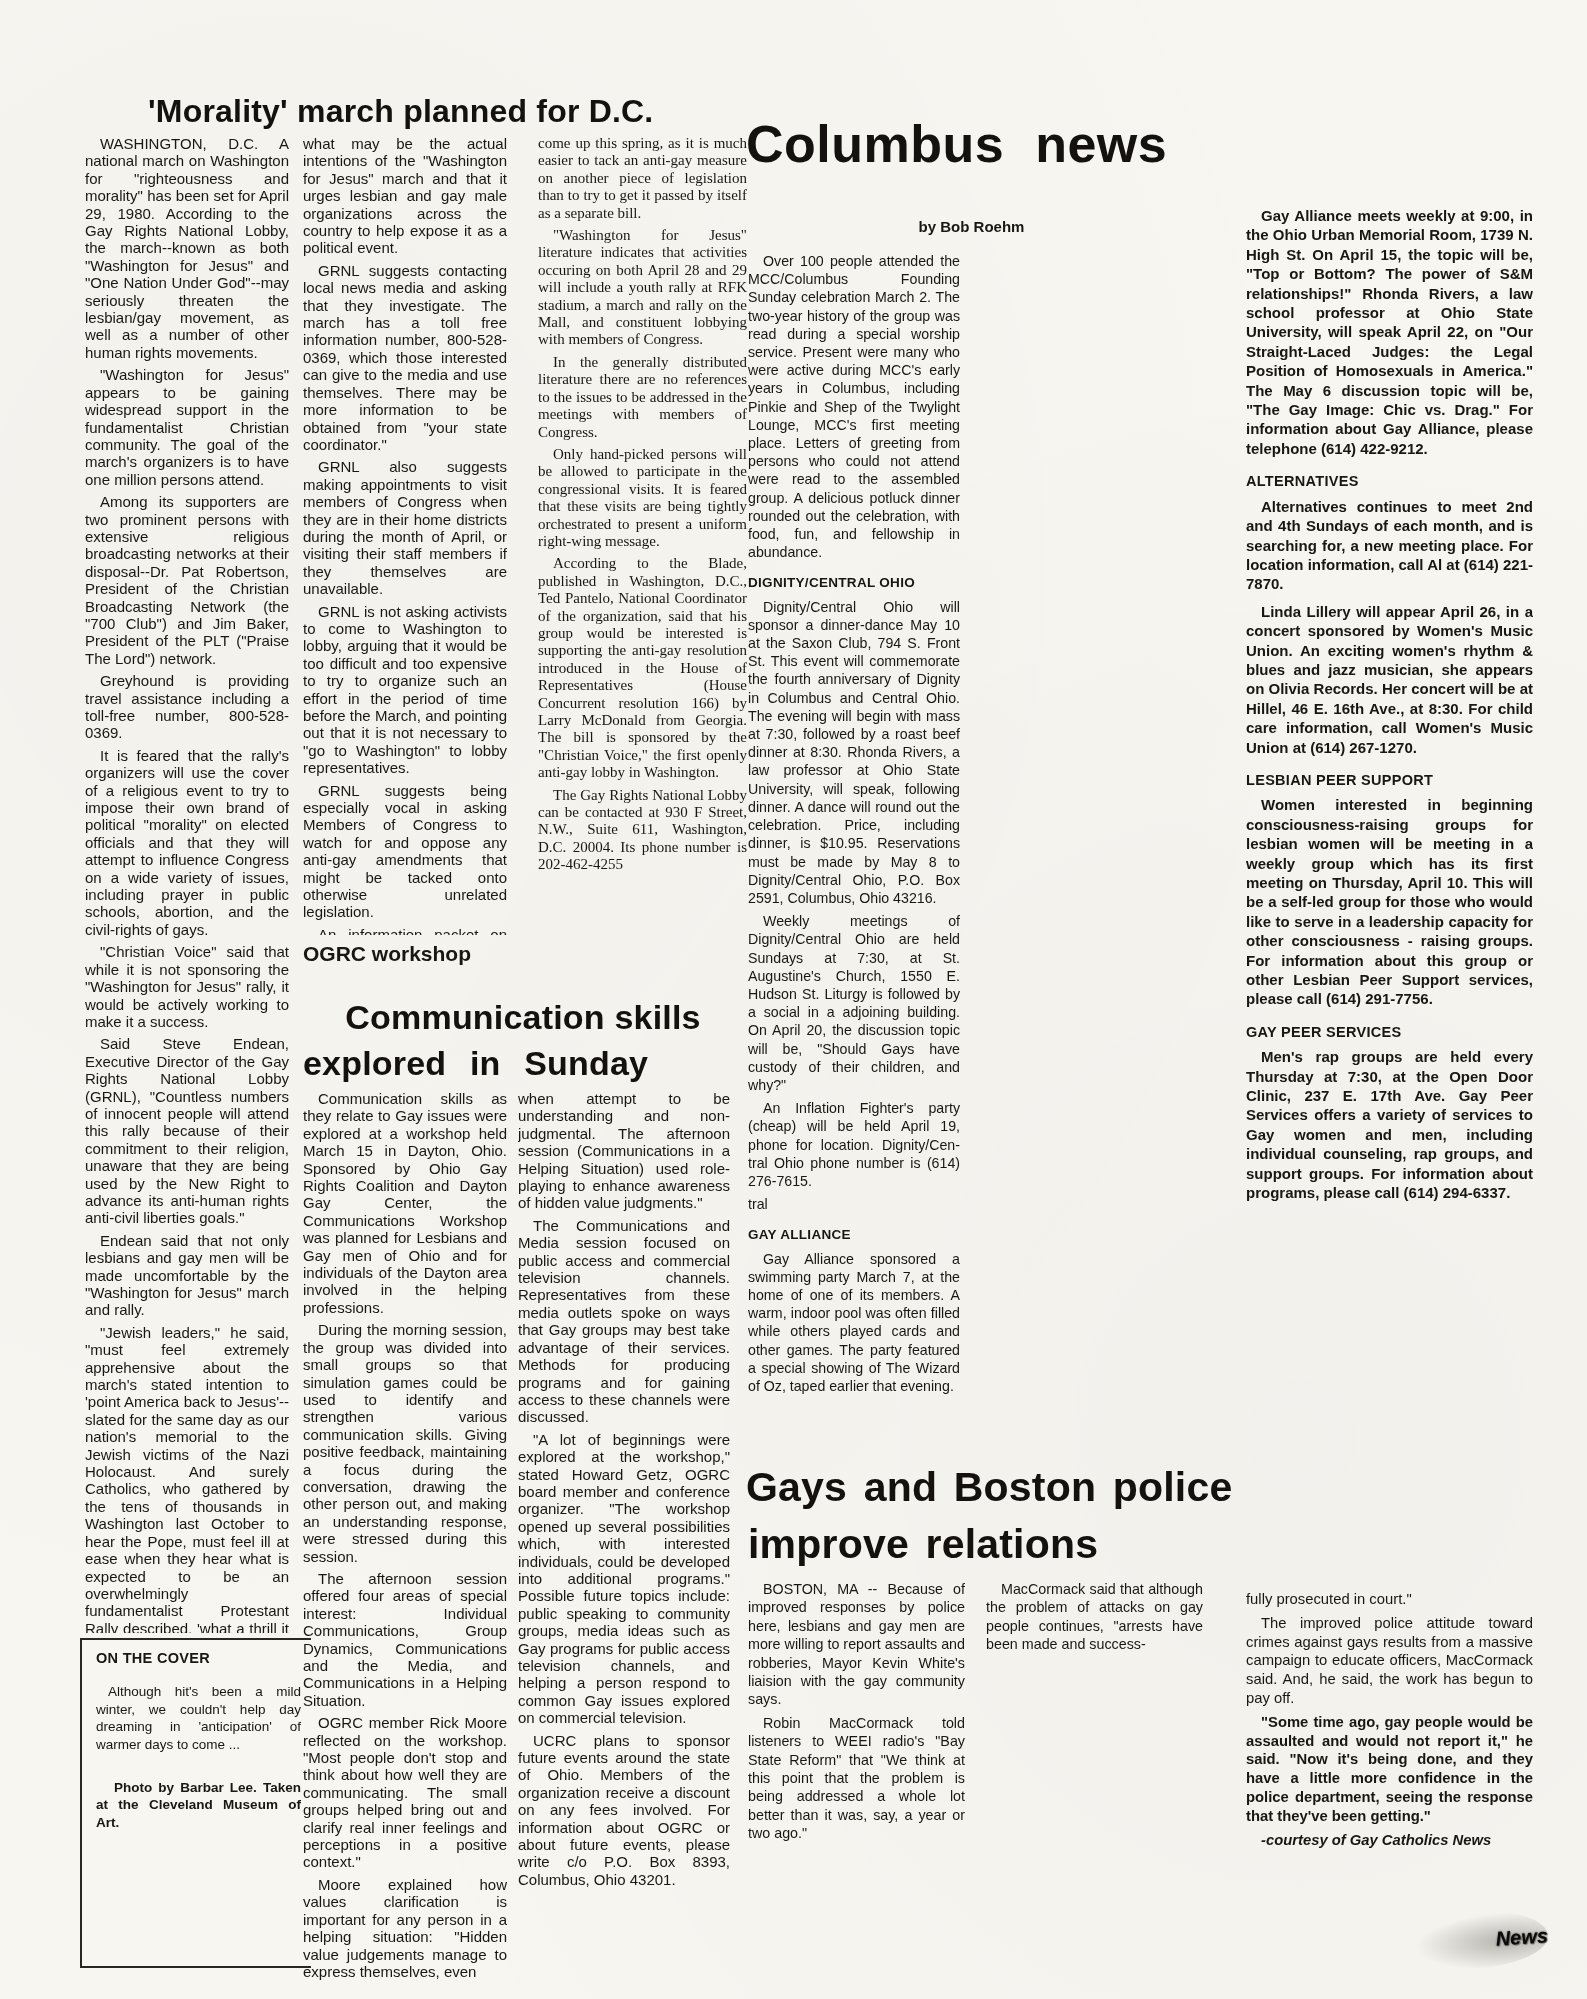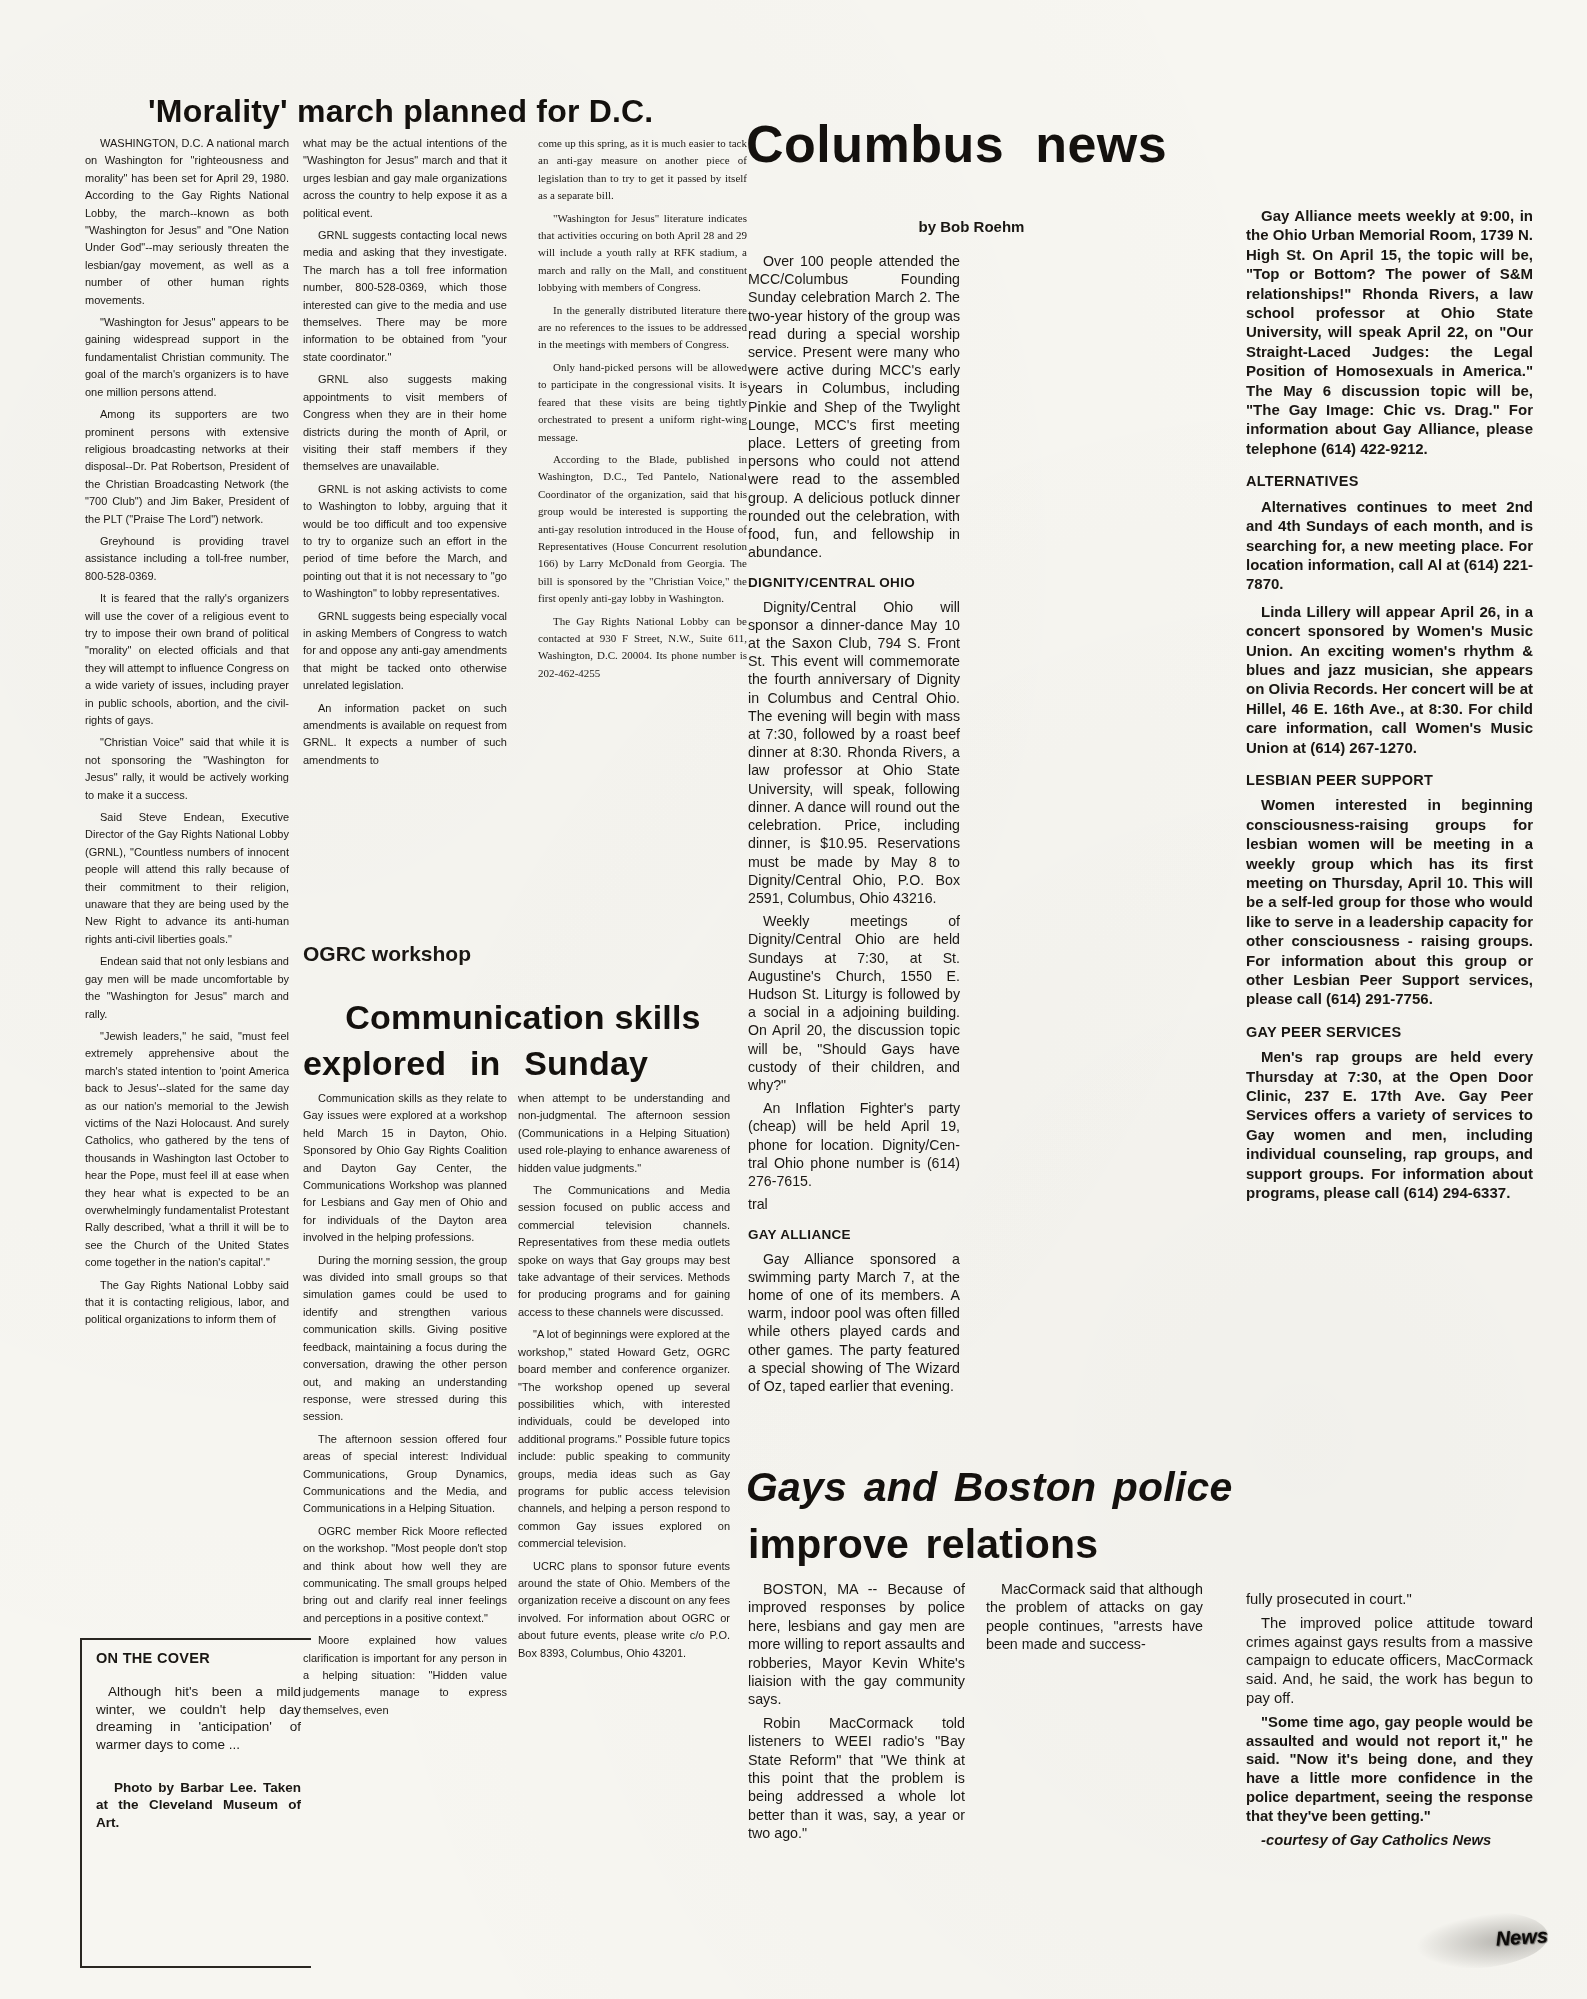--- a/index.html
+++ b/index.html
@@ -19,25 +19,25 @@
   .abs { position:absolute; }
 
   
   .h-big { font-weight:700; color:#14110e; line-height:1.05; letter-spacing:0.2px; }
   .morality-headline { left:104px; top:74px; width:680px; font-size:32px;margin-left:44px; }
   .columbus-headline { left:746px; top:82px; width:460px; font-size:52px; word-spacing:16px; letter-spacing:0.5px; }
   .columbus-byline   { left:748px; top:218px; width:447px; text-align:center; font-size:15px; font-weight:700; }
   .ogrc-kicker       { left:303px; top:942px; font-size:21px; font-weight:700; }
   .ogrc-h1           { left:303px; top:972px; width:440px; font-size:34px;text-align:center; }
   .ogrc-h2           { left:303px; top:1018px; width:440px; font-size:34px; word-spacing:14px; }
-  .boston-h1         { left:746px; top:1432px; width:560px; font-size:41px; word-spacing:5px;font-style:italic; }
+  .boston-h1         { left:746px; top:1432px; width:560px; font-size:41px; word-spacing:5px; }
   .boston-h2         { left:748px; top:1489px; width:560px; font-size:41px; word-spacing:5px; }
 
   
-  .body-col { font-size:11px; line-height:17.4px; text-align:justify; overflow:hidden; }
+  .body-col { font-size:15px; line-height:17.4px; text-align:justify; overflow:hidden; }
   .body-col p { margin:0 0 5px 0; text-indent:15px; }
   .body-col p.cont { text-indent:0; }
   .body-col p.b { font-weight:700; }
   .body-col p.i { font-style:italic; }
   .body-col .frag { text-indent:0; margin:0 0 4px 0; }
   .shead { font-size:13.5px; font-weight:700; letter-spacing:0.3px; margin:13px 0 5px 0; text-align:left; }
 
   .m-col1 { left:85px;  top:135px; width:204px; height:1498px; }
   .m-col2 { left:303px; top:135px; width:204px; height:800px; }
   .m-col3 { left:538px; top:135px; width:209px; height:790px;font-family:Liberation Serif, serif; }

